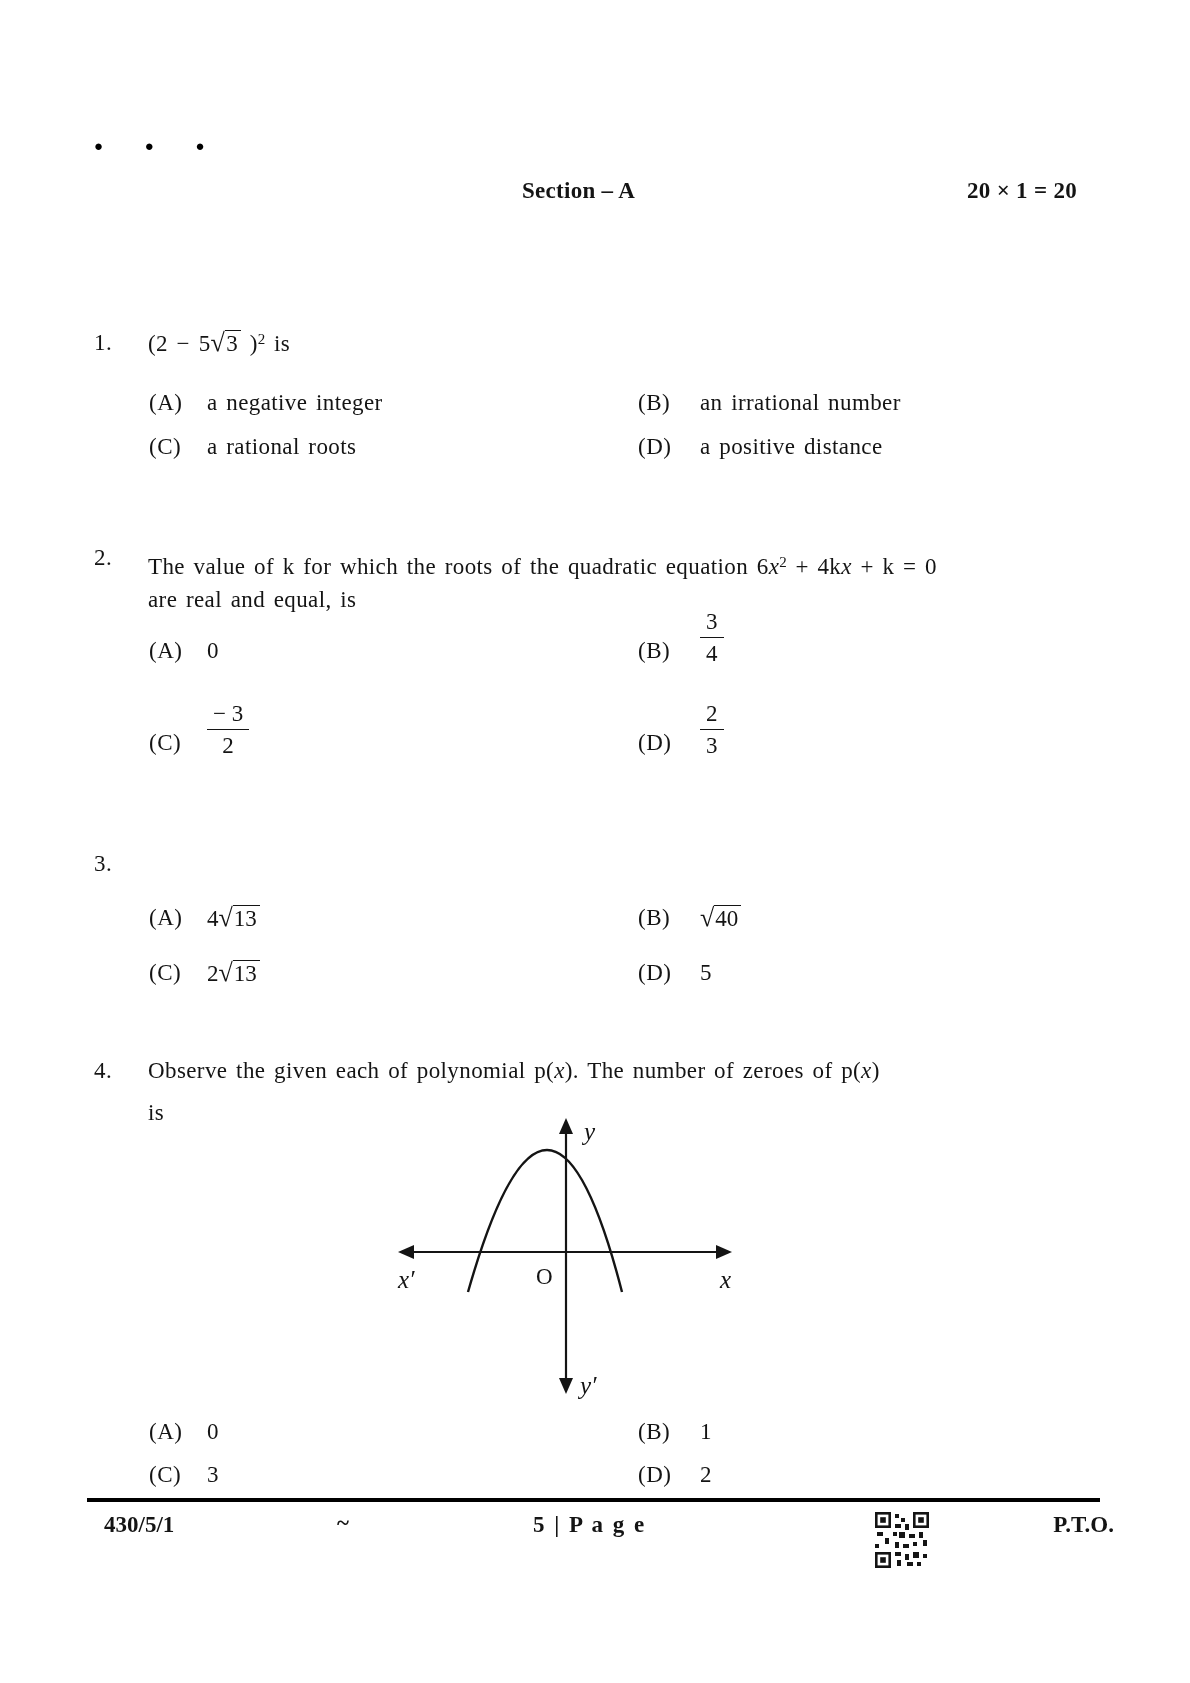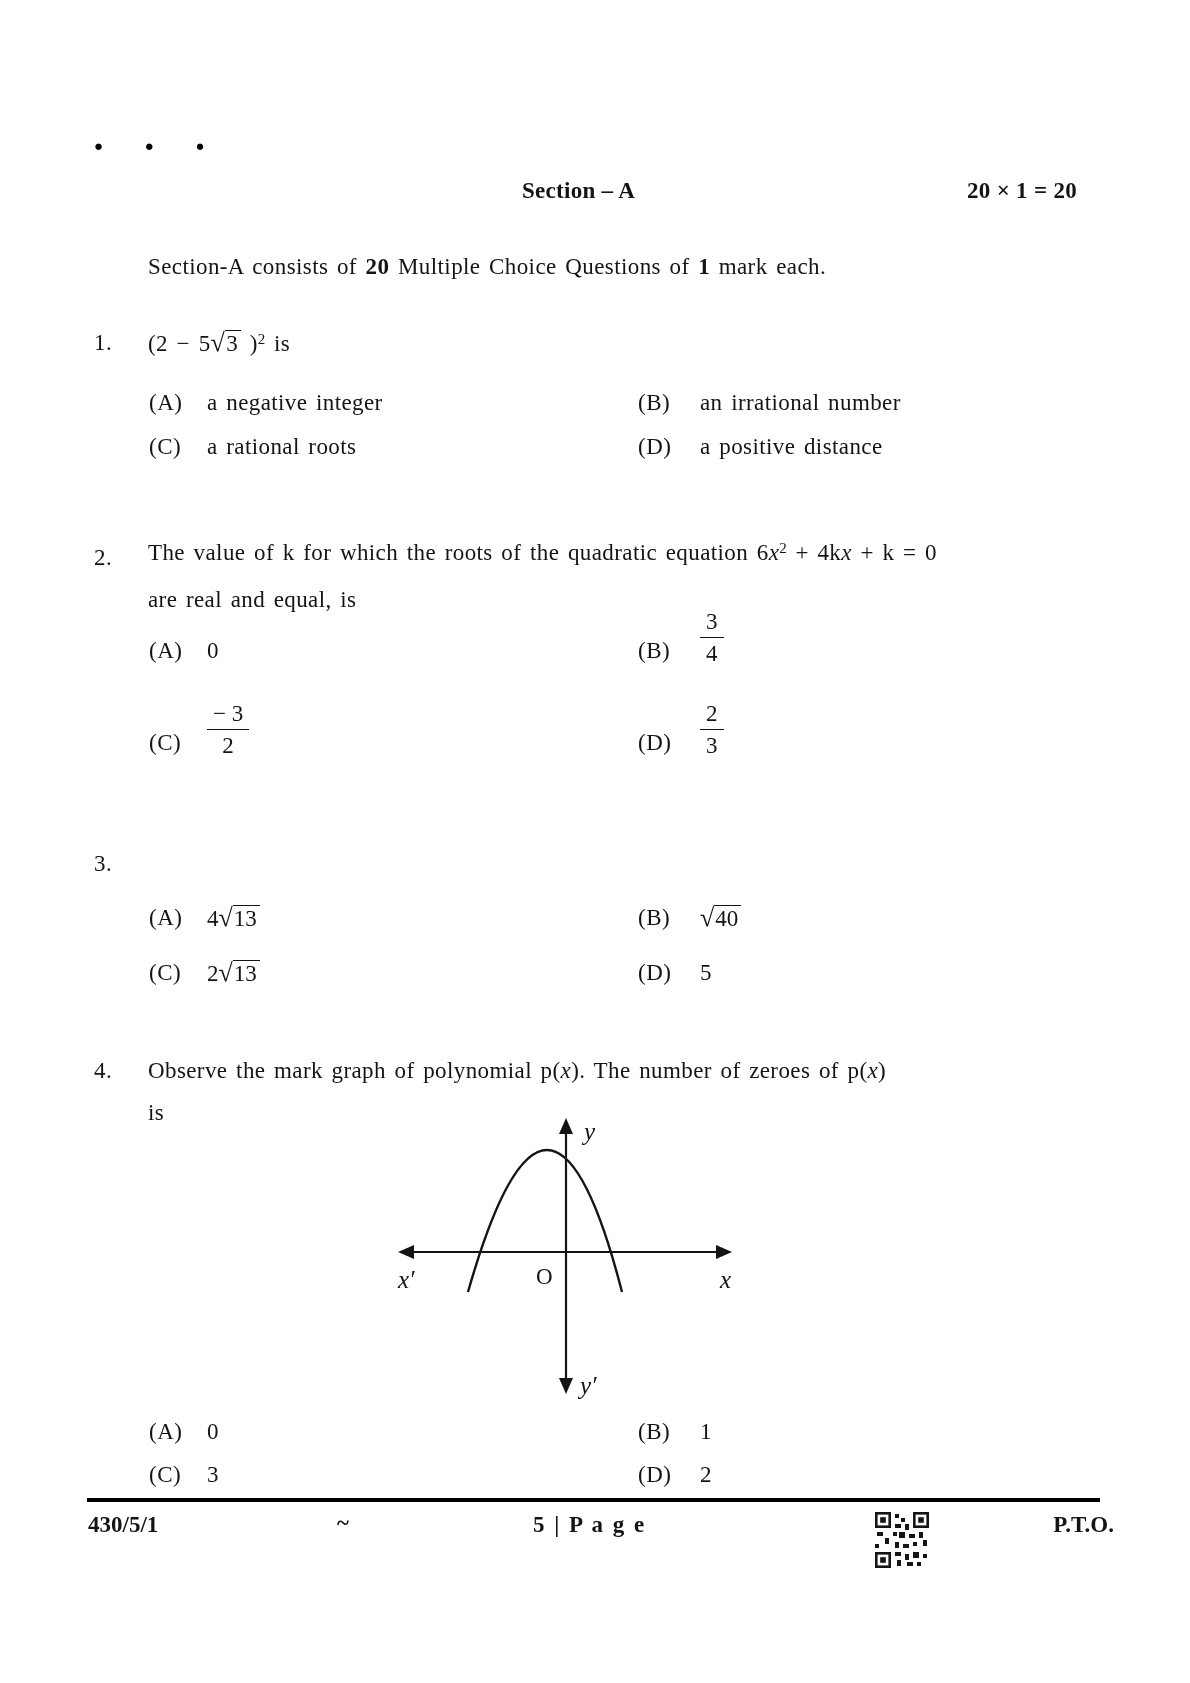--- a/index.html
+++ b/index.html
@@ -29,36 +29,35 @@
 </head>
 <body>
 
 <div class="page">
 
   <div class="abs dots" style="left:94px;top:138px">● ● ●</div>
 
   <div class="abs hdr center-band" style="top:166px">Section – A</div>
   <div class="abs hdr" style="top:166px;right:113px">20 × 1 = 20</div>
 
-  <div class="abs qt" style="left:148px;top:254px"><span>Section-A consists of </span><span class="b">20</span><span> Multiple Choice Questions of </span><span class="b">1</span><span> mark each.</span></div>
 
   <div class="abs qt" style="left:94px;top:330px">1.</div>
   <div class="abs qt" style="left:148px;top:330px"><span>(2 − 5</span><span class="rad">√</span><span class="vinc">3</span><span> )</span><sup>2</sup><span> is</span></div>
 
   <div class="abs opt-label" style="left:149px;top:390px">(A)</div>
   <div class="abs qt" style="left:207px;top:390px">a negative integer</div>
   <div class="abs opt-label" style="left:638px;top:390px">(B)</div>
   <div class="abs qt" style="left:700px;top:390px">an irrational number</div>
   <div class="abs opt-label" style="left:149px;top:434px">(C)</div>
   <div class="abs qt" style="left:207px;top:434px">a rational roots</div>
   <div class="abs opt-label" style="left:638px;top:434px">(D)</div>
   <div class="abs qt" style="left:700px;top:434px">a positive distance</div>
 
   <div class="abs qt" style="left:94px;top:545px">2.</div>
-  <div class="abs qt" style="left:148px;top:540px"><span>The value of k for which the roots of the quadratic equation 6</span><span class="i">x</span><sup>2</sup><span> + 4k</span><span class="i">x</span><span> + k = 0</span></div>
+  <div class="abs qt" style="left:148px;top:554px"><span>The value of k for which the roots of the quadratic equation 6</span><span class="i">x</span><sup>2</sup><span> + 4k</span><span class="i">x</span><span> + k = 0</span></div>
   <div class="abs qt" style="left:148px;top:587px">are real and equal, is</div>
 
   <div class="abs opt-label" style="left:149px;top:638px">(A)</div>
   <div class="abs qt" style="left:207px;top:638px">0</div>
   <div class="abs opt-label" style="left:638px;top:638px">(B)</div>
   <div class="abs" style="left:700px;top:606px"><span class="frac"><span class="num">3</span><span class="den">4</span></span></div>
   <div class="abs opt-label" style="left:149px;top:730px">(C)</div>
   <div class="abs" style="left:207px;top:698px"><span class="frac"><span class="num">− 3</span><span class="den">2</span></span></div>
   <div class="abs opt-label" style="left:638px;top:730px">(D)</div>
   <div class="abs" style="left:700px;top:698px"><span class="frac"><span class="num">2</span><span class="den">3</span></span></div>
@@ -68,21 +67,21 @@
   <div class="abs opt-label" style="left:149px;top:905px">(A)</div>
   <div class="abs" style="left:207px;top:905px"><span>4</span><span class="rad">√</span><span class="vinc">13</span></div>
   <div class="abs opt-label" style="left:638px;top:905px">(B)</div>
   <div class="abs" style="left:700px;top:905px"><span class="rad">√</span><span class="vinc">40</span></div>
   <div class="abs opt-label" style="left:149px;top:960px">(C)</div>
   <div class="abs" style="left:207px;top:960px"><span>2</span><span class="rad">√</span><span class="vinc">13</span></div>
   <div class="abs opt-label" style="left:638px;top:960px">(D)</div>
   <div class="abs qt" style="left:700px;top:960px">5</div>
 
   <div class="abs qt" style="left:94px;top:1058px">4.</div>
-  <div class="abs qt" style="left:148px;top:1058px"><span>Observe the mark graph of polynomial p(</span><span class="i">x</span><span>). The number of zeroes of p(</span><span class="i">x</span><span>)</span></div>
+  <div class="abs qt" style="left:148px;top:1058px"><span>Observe the given each of polynomial p(</span><span class="i">x</span><span>). The number of zeroes of p(</span><span class="i">x</span><span>)</span></div>
   <div class="abs qt" style="left:148px;top:1100px">is</div>
 
   <svg class="abs" style="left:380px;top:1100px" width="380" height="310" viewBox="0 0 380 310">
     <line x1="32" y1="152" x2="338" y2="152" stroke="#141414" stroke-width="2.2"></line>
     <line x1="186" y1="32" x2="186" y2="278" stroke="#141414" stroke-width="2.2"></line>
     <polygon points="18,152 34,145 34,159" fill="#141414"></polygon>
     <polygon points="352,152 336,145 336,159" fill="#141414"></polygon>
     <polygon points="186,18 179,34 193,34" fill="#141414"></polygon>
     <polygon points="186,294 179,278 193,278" fill="#141414"></polygon>
     <path d="M 88 192 Q 169 -92 242 192" fill="none" stroke="#141414" stroke-width="2.4"></path>
@@ -96,21 +95,21 @@
   <div class="abs opt-label" style="left:149px;top:1419px">(A)</div>
   <div class="abs qt" style="left:207px;top:1419px">0</div>
   <div class="abs opt-label" style="left:638px;top:1419px">(B)</div>
   <div class="abs qt" style="left:700px;top:1419px">1</div>
   <div class="abs opt-label" style="left:149px;top:1462px">(C)</div>
   <div class="abs qt" style="left:207px;top:1462px">3</div>
   <div class="abs opt-label" style="left:638px;top:1462px">(D)</div>
   <div class="abs qt" style="left:700px;top:1462px">2</div>
 
   <div class="rule" style="left:87px;top:1498px;width:1013px;height:4px"></div>
-  <div class="abs b" style="left:88px;top:1512px">430/5/1</div>
+  <div class="abs b" style="left:104px;top:1512px">430/5/1</div>
   <div class="abs b" style="left:337px;top:1510px">~</div>
   <div class="abs b" style="left:533px;top:1512px;letter-spacing:2px">5 | P a g e</div>
 
   <svg class="abs" style="left:875px;top:1512px" width="54" height="56" viewBox="0 0 27 28">
     <rect x="0" y="0" width="27" height="28" fill="#ffffff"></rect>
     <rect x="0" y="0" width="8" height="8" fill="#141414"></rect>
       <rect x="1.3" y="1.3" width="5.4" height="5.4" fill="#ffffff"></rect>
       <rect x="2.6" y="2.6" width="2.8" height="2.8" fill="#141414"></rect>
     <rect x="19" y="0" width="8" height="8" fill="#141414"></rect>
       <rect x="20.3" y="1.3" width="5.4" height="5.4" fill="#ffffff"></rect>

